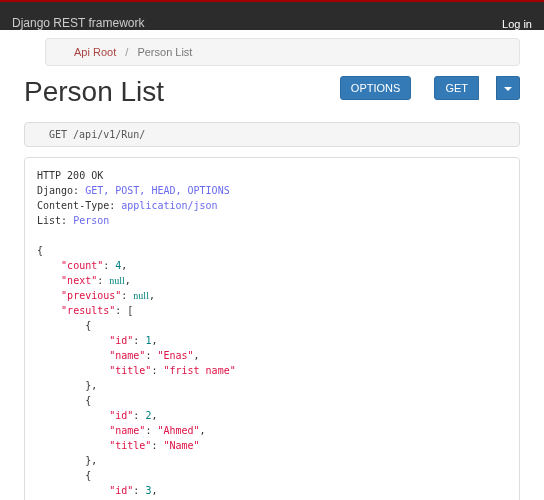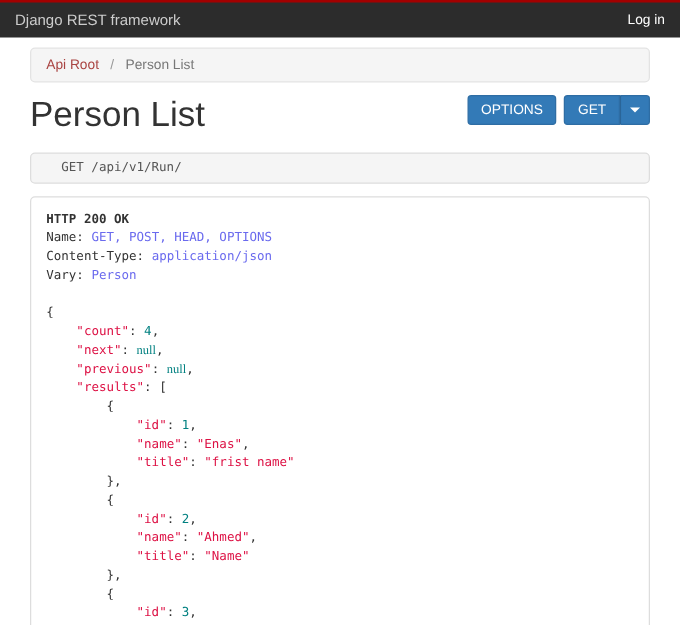--- a/index.html
+++ b/index.html
@@ -7,21 +7,21 @@
       font-family: "Helvetica Neue", Helvetica, Arial, sans-serif;
       font-size: 14px;
       color: #333;
       background: #fff;
     }
     .topbar {
       background: #2c2c2c;
       border-top: 2px solid #a30000;
       height: 30px;
       display: flex;
-      align-items: center;
+      align-items: flex-end;
       justify-content: space-between;
       padding: 0 12px;
       color: #ccc;
       font-size: 12px;
     }
     .topbar .brand {
       color: #ccc;
     }
     .topbar .login {
       color: #fff;
@@ -31,22 +31,23 @@
     .container {
       max-width: 520px;
       margin: 0 auto;
       padding: 0 12px;
     }
     .breadcrumb-bar {
       background: #f5f5f5;
       border: 1px solid #e3e3e3;
       border-radius: 4px;
       margin-top: 8px;
-      padding: 7px 12px;
+      padding: 7px 28px;
       font-size: 11px;
+      margin-left: 21px;
     }
     .breadcrumb-bar a {
       color: #a94442;
       text-decoration: none;
     }
     .breadcrumb-bar .sep {
       color: #999;
       margin: 0 6px;
     }
     .breadcrumb-bar .current {
@@ -74,20 +75,21 @@
       border-radius: 3px;
       padding: 5px 10px;
       font-size: 11px;
       cursor: pointer;
     }
     .btn-split {
       display: flex;
     }
     .btn-split .btn {
       border-radius: 3px 0 0 3px;
+      margin-left: 17px;
     }
     .btn-split .caret-btn {
       border-radius: 0 3px 3px 0;
       padding: 5px 7px;
       border-left: 1px solid #2a6598;
     }
     .caret {
       display: inline-block;
       width: 0; height: 0;
       border-left: 4px solid transparent;
@@ -113,21 +115,21 @@
       padding: 10px 12px 14px;
       font-family: Consolas, Menlo, monospace;
       font-size: 10px;
       line-height: 1.5;
       color: #333;
       white-space: pre;
     }
     .str { color: #d14; }
     .num { color: #008080; }
     .lit { color: #008080; font-family: Liberation Serif, serif; }
-    .hdr { color: #333; font-weight: bold; }
+    .hdr { color: #333; font-weight: normal; }
     .meta-key { color: #333; }
     .meta-val { color: #6a6aee; text-align: right; }
   </style>
 </head>
 <body>
 
 <div class="topbar">
   <span class="brand">Django REST framework</span>
   <span class="login">Log in</span>
 </div>
@@ -148,23 +150,23 @@
         <button class="btn caret-btn">
           <span class="caret"></span>
         </button>
       </div>
     </div>
   </div>
 
   <div class="request-line">GET /api/v1/Run/</div>
 
   <div class="response-box"><span class="hdr">HTTP 200 OK</span>
-<span class="meta-key">Name:</span> <span class="meta-val">GET, POST, HEAD, OPTIONS</span>
+<span class="meta-key">Django:</span> <span class="meta-val">GET, POST, HEAD, OPTIONS</span>
 <span class="meta-key">Content-Type:</span> <span class="meta-val">application/json</span>
-<span class="meta-key">Vary:</span> <span class="meta-val">Person</span>
+<span class="meta-key">List:</span> <span class="meta-val">Person</span>
 
 <span id="json-body">{
     <span class="str">"count"</span>: <span class="num">4</span>,
     <span class="str">"next"</span>: <span class="lit">null</span>,
     <span class="str">"previous"</span>: <span class="lit">null</span>,
     <span class="str">"results"</span>: [
         {
             <span class="str">"id"</span>: <span class="num">1</span>,
             <span class="str">"name"</span>: <span class="str">"Enas"</span>,
             <span class="str">"title"</span>: <span class="str">"frist name"</span>

